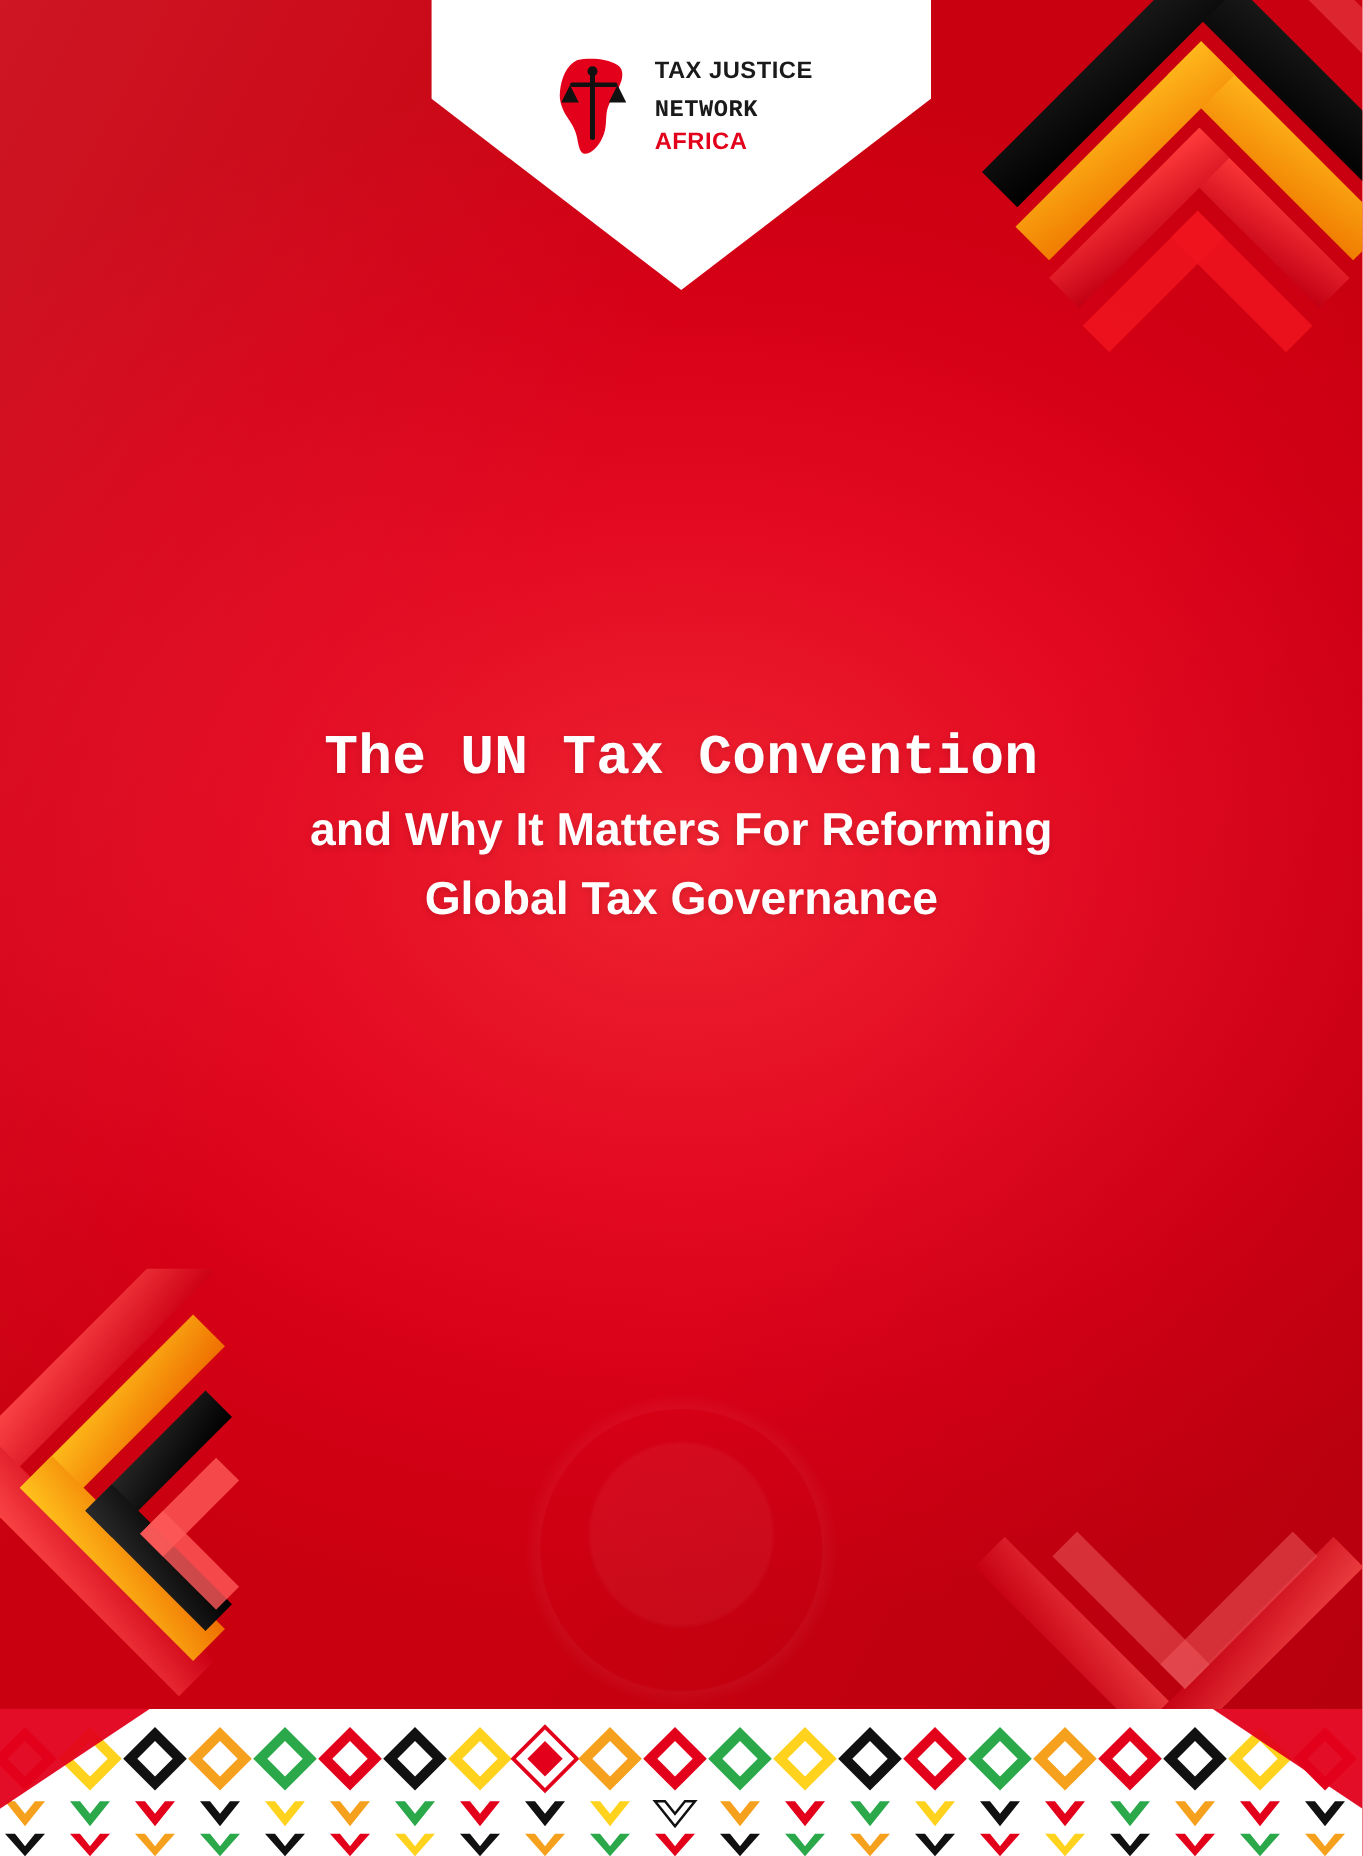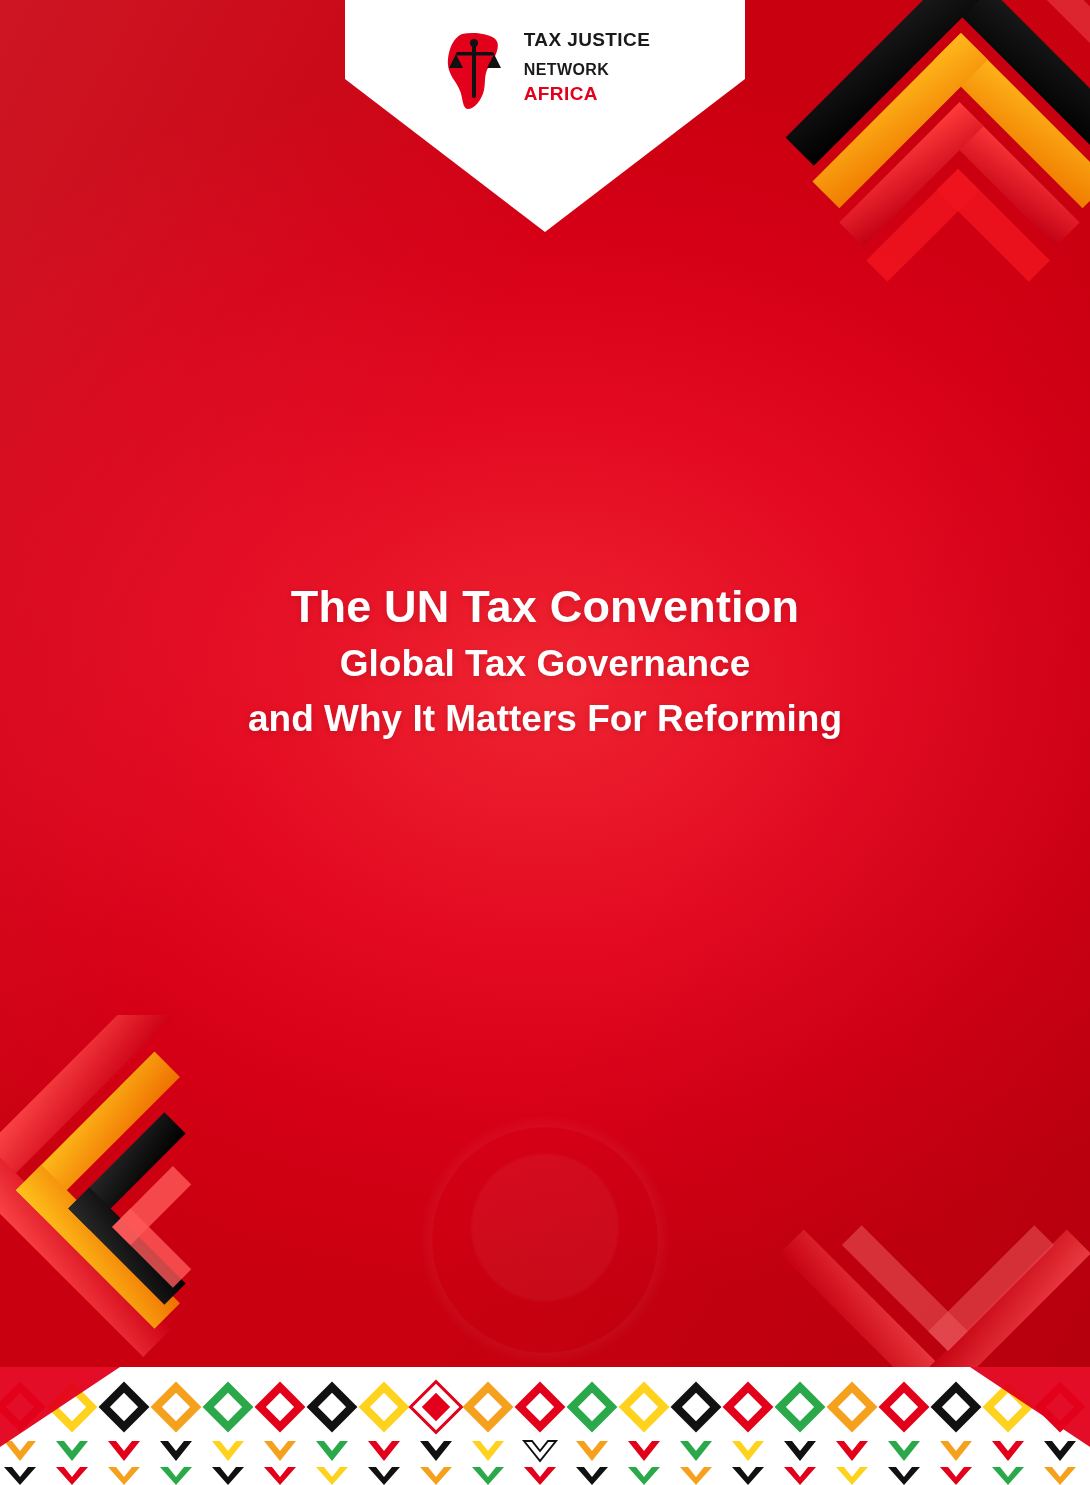--- a/index.html
+++ b/index.html
@@ -58,37 +58,38 @@
     clip-path: polygon(0 0, 100% 0, 100% 34%, 50% 100%, 0 34%);
     z-index: 6;
   }
   .logo-wrap {
     position: absolute;
     left: 345px;
     top: 30px;
     width: 400px;
     height: 110px;
     display: flex;
+    align-items: center;
     justify-content: center;
     gap: 12px;
     z-index: 7;
   }
   .logo-mark {
     width: 72px;
     height: 82px;
     position: relative;
   }
   .logo-text {
     line-height: 1.0;
     color: #1a1a1a;
     font-weight: bold;
     letter-spacing: .4px;
   }
   .logo-l1 { font-size: 19px; }
-  .logo-l2 { font-size: 16px; margin-top: 13px; }
+  .logo-l2 { font-size: 19px; margin-top: 13px; font-family: Liberation Mono, monospace; }
   .logo-l3 { font-size: 19px; margin-top: 6px; color: #e3001b; }
 
   
   .deco-tr {
     position: absolute;
     right: -30px;
     top: -30px;
     width: 420px;
     height: 420px;
     z-index: 3;
@@ -132,20 +133,21 @@
     z-index: 9;
     color: #ffffff;
     text-shadow: 0 2px 6px rgba(0,0,0,.13);
   }
   .title-main {
     font-size: 45px;
     font-weight: bold;
     letter-spacing: .2px;
     line-height: 1.22;
     margin: 0 0 2px 0;
+    font-family: Liberation Mono, monospace;
   }
   .title-sub {
     font-size: 37px;
     font-weight: bold;
     line-height: 1.48;
     margin: 0;
     padding: 0 110px;
   }
 
   
@@ -278,22 +280,22 @@
     </div>
     <div class="logo-text">
       <div class="logo-l1">TAX JUSTICE</div>
       <div class="logo-l2">NETWORK</div>
       <div class="logo-l3">AFRICA</div>
     </div>
   </div>
 
   <div class="title-block">
     <h1 class="title-main">The UN Tax Convention</h1>
+    <p class="title-sub">and Why It Matters For Reforming</p>
     <p class="title-sub">Global Tax Governance</p>
-    <p class="title-sub">and Why It Matters For Reforming</p>
   </div>
 
 
   <div class="pattern-band">
     <svg width="1090" height="118" viewBox="0 0 1090 118" preserveAspectRatio="none">
       <rect x="0" y="0" width="1090" height="118" fill="#ffffff"></rect>
 
       <g id="motifs">
 
         <g transform="translate(0,0)">

